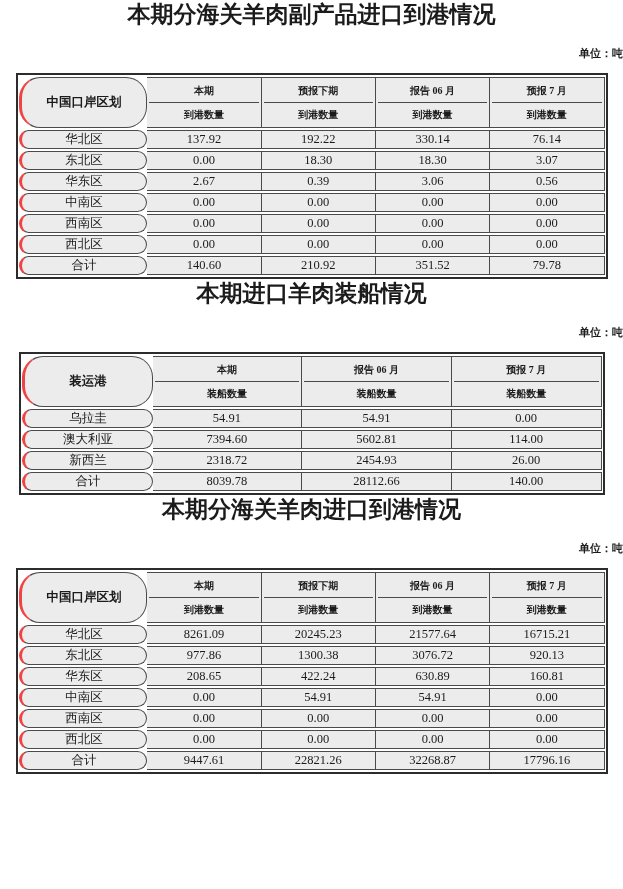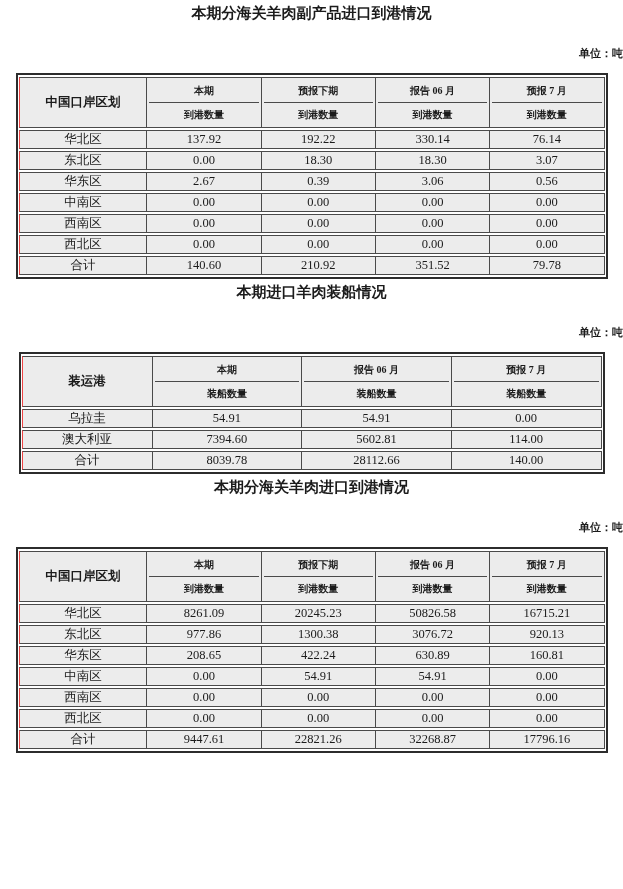--- a/index.html
+++ b/index.html
@@ -7,23 +7,23 @@
     width: 623px; height: 889px;
     background: #ffffff;
     color: #1b1b1b;
     font-family: "Liberation Serif", "DejaVu Serif", serif;
     overflow: hidden;
   }
   .page { width: 623px; }
 
   h1.sec-title {
     text-align: center;
-    font-family: Liberation Mono, monospace;
+    font-family: Liberation Serif, serif;
     font-weight: 700;
-    font-size: 15px;
+    font-size: 23px;
     line-height: 30px;
     margin: 0;
   }
   .mt-first { margin-top: 8px; }
   .mt-sec2  { margin-top: 69px; }
   .mt-sec3  { margin-top: 46px; }
 
   .unit {
     text-align: right;
     font-size: 11px;
@@ -56,21 +56,21 @@
     background: #ececec;
     text-align: center;
     vertical-align: middle;
     font-size: 12.5px;
     line-height: 15px;
     height: 15px;
     padding: 1px 2px;
     overflow: hidden;
     white-space: nowrap;
   }
-  table.grid td:first-child { border-left: 1px solid #ef4444; }
+  table.grid td:first-child { border-left: 3px solid #ef4444; border-radius: 21px; }
 
   
   td.corner {
     font-weight: 700;
     font-size: 12.5px;
   }
   td.hcell { padding: 0; }
   .h-top, .h-bot {
     line-height: 23px;
     height: 23px;
@@ -212,20 +212,26 @@
           <td>54.91</td>
           <td>0.00</td>
         </tr>
         <tr>
           <td class="rowlab">澳大利亚</td>
           <td>7394.60</td>
           <td>5602.81</td>
           <td>114.00</td>
         </tr>
         <tr>
+          <td class="rowlab">新西兰</td>
+          <td>2318.72</td>
+          <td>2454.93</td>
+          <td>26.00</td>
+        </tr>
+        <tr>
           <td class="rowlab">合计</td>
           <td>8039.78</td>
           <td>28112.66</td>
           <td>140.00</td>
         </tr>
       </tbody>
         </table>
     </div>
   </section>
 
@@ -258,21 +264,21 @@
           </td>
           <td class="hcell">
             <div class="h-top">预报 7 月</div>
             <div class="h-bot">到港数量</div>
           </td>
         </tr>
         <tr>
           <td class="rowlab">华北区</td>
           <td>8261.09</td>
           <td>20245.23</td>
-          <td>50826.58</td>
+          <td>21577.64</td>
           <td>16715.21</td>
         </tr>
         <tr>
           <td class="rowlab">东北区</td>
           <td>977.86</td>
           <td>1300.38</td>
           <td>3076.72</td>
           <td>920.13</td>
         </tr>
         <tr>

